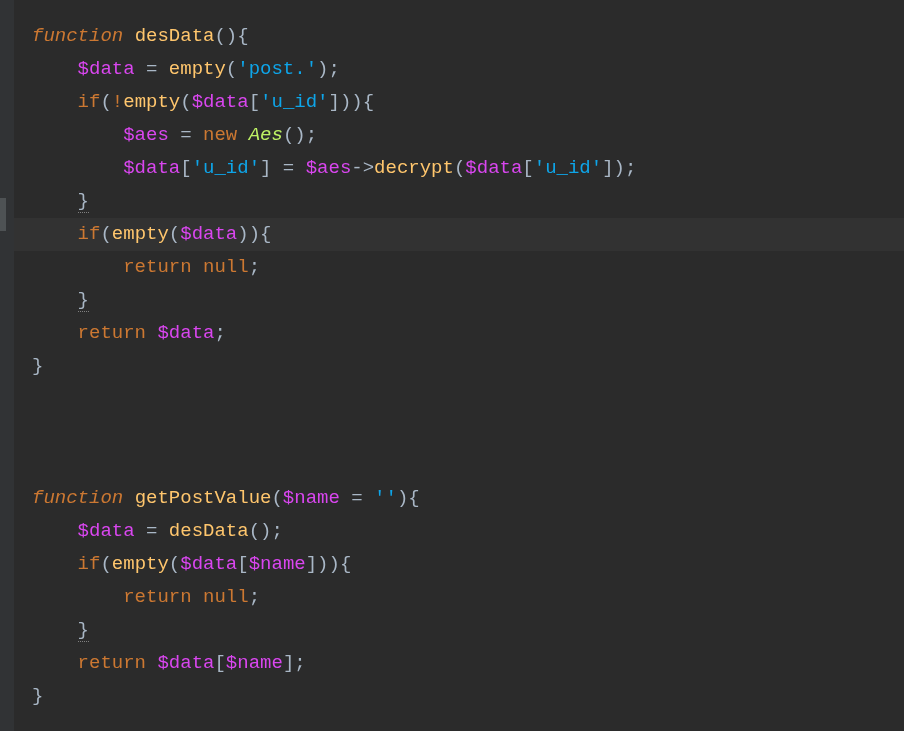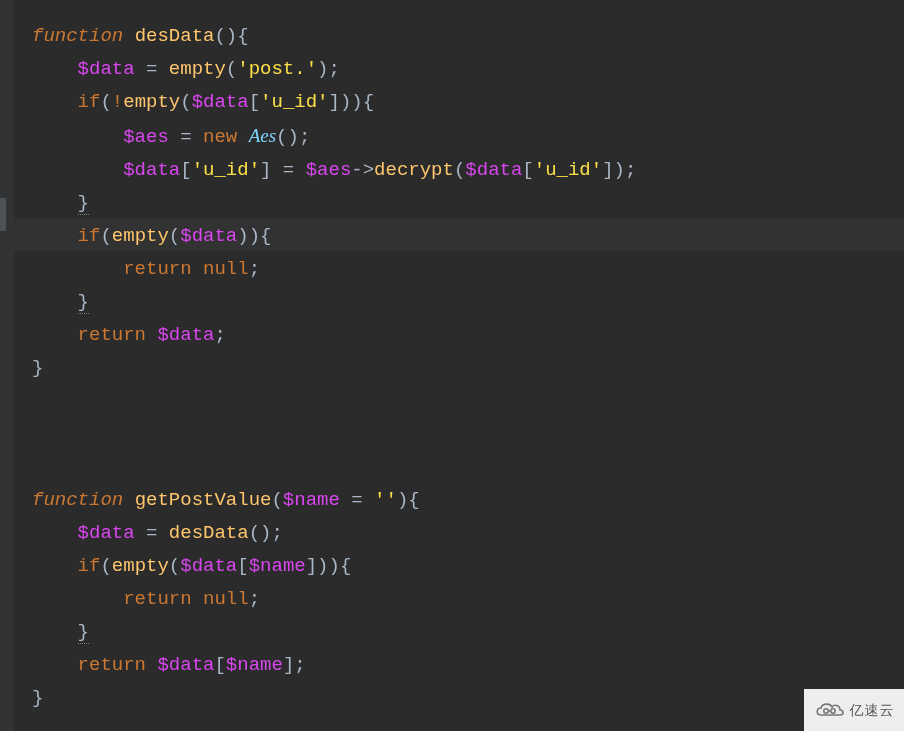--- a/index.html
+++ b/index.html
@@ -47,23 +47,23 @@
     white-space: pre;
     font-family: inherit;
     font-size: inherit;
     line-height: inherit;
   }
   .tok { white-space: pre; }
   .kw-it { color: #cc7832; font-style: italic; margin-top: 13px; } 
   .kw { color: #cc7832; text-align: center; }                        
   .fn-def { color: #ffc66d; }                    
   .fn-call { color: #ffc66d; }                   
-  .cls { color: #7dd3fc; font-style: italic; font-family: Liberation Serif, serif; }   
+  .cls { color: #bef264; font-style: italic; }   
   .var { color: #d946ef; }                       
-  .str { color: #fde047; }                       
+  .str { color: #0ea5e9; }                       
   .punc { color: #a9b7c6; }                      
   .arrow { color: #a9b7c6; }
   .underline-warn { border-bottom: 1px dotted #808080; }
 
   
   .watermark {
     position: absolute;
     right: 0;
     bottom: 0;
     width: 100px;
@@ -106,26 +106,13 @@
 <span></span>
 <span></span>
 <span><span class="tok kw-it">function</span><span class="tok punc"> </span><span class="tok fn-def">getPostValue</span><span class="tok punc">(</span><span class="tok var">$name</span><span class="tok punc"> = </span><span class="tok str">''</span><span class="tok punc">){</span></span>
 <span><span class="tok punc">    </span><span class="tok var">$data</span><span class="tok punc"> = </span><span class="tok fn-call">desData</span><span class="tok punc">();</span></span>
 <span><span class="tok punc">    </span><span class="tok kw">if</span><span class="tok punc">(</span><span class="tok fn-call">empty</span><span class="tok punc">(</span><span class="tok var">$data</span><span class="tok punc">[</span><span class="tok var">$name</span><span class="tok punc">])){</span></span>
 <span><span class="tok punc">        </span><span class="tok kw">return</span><span class="tok punc"> </span><span class="tok kw">null</span><span class="tok punc">;</span></span>
 <span><span class="tok punc">    </span><span class="tok punc underline-warn">}</span></span>
 <span><span class="tok punc">    </span><span class="tok kw">return</span><span class="tok punc"> </span><span class="tok var">$data</span><span class="tok punc">[</span><span class="tok var">$name</span><span class="tok punc">];</span></span>
 <span><span class="tok punc">}</span></span></pre>
 
-  <div class="watermark">
-    <span class="wm-icon">
-      <svg width="32" height="18" viewBox="0 0 32 18">
-        <g fill="none" stroke="#777" stroke-width="1.6">
-          <path d="M7 14 C2 14 2 7 7 7 C8 2 16 2 18 6 C20 3 26 4 26 9 C30 9 30 14 26 14 Z"></path>
-          <circle cx="12" cy="10" r="2.2"></circle>
-          <circle cx="19" cy="10" r="2.2"></circle>
-          <path d="M14 10 L17 10"></path>
-        </g>
-      </svg>
-    </span>
-    <span class="wm-text">亿速云</span>
-  </div>
 </div>
 
 </body></html>

